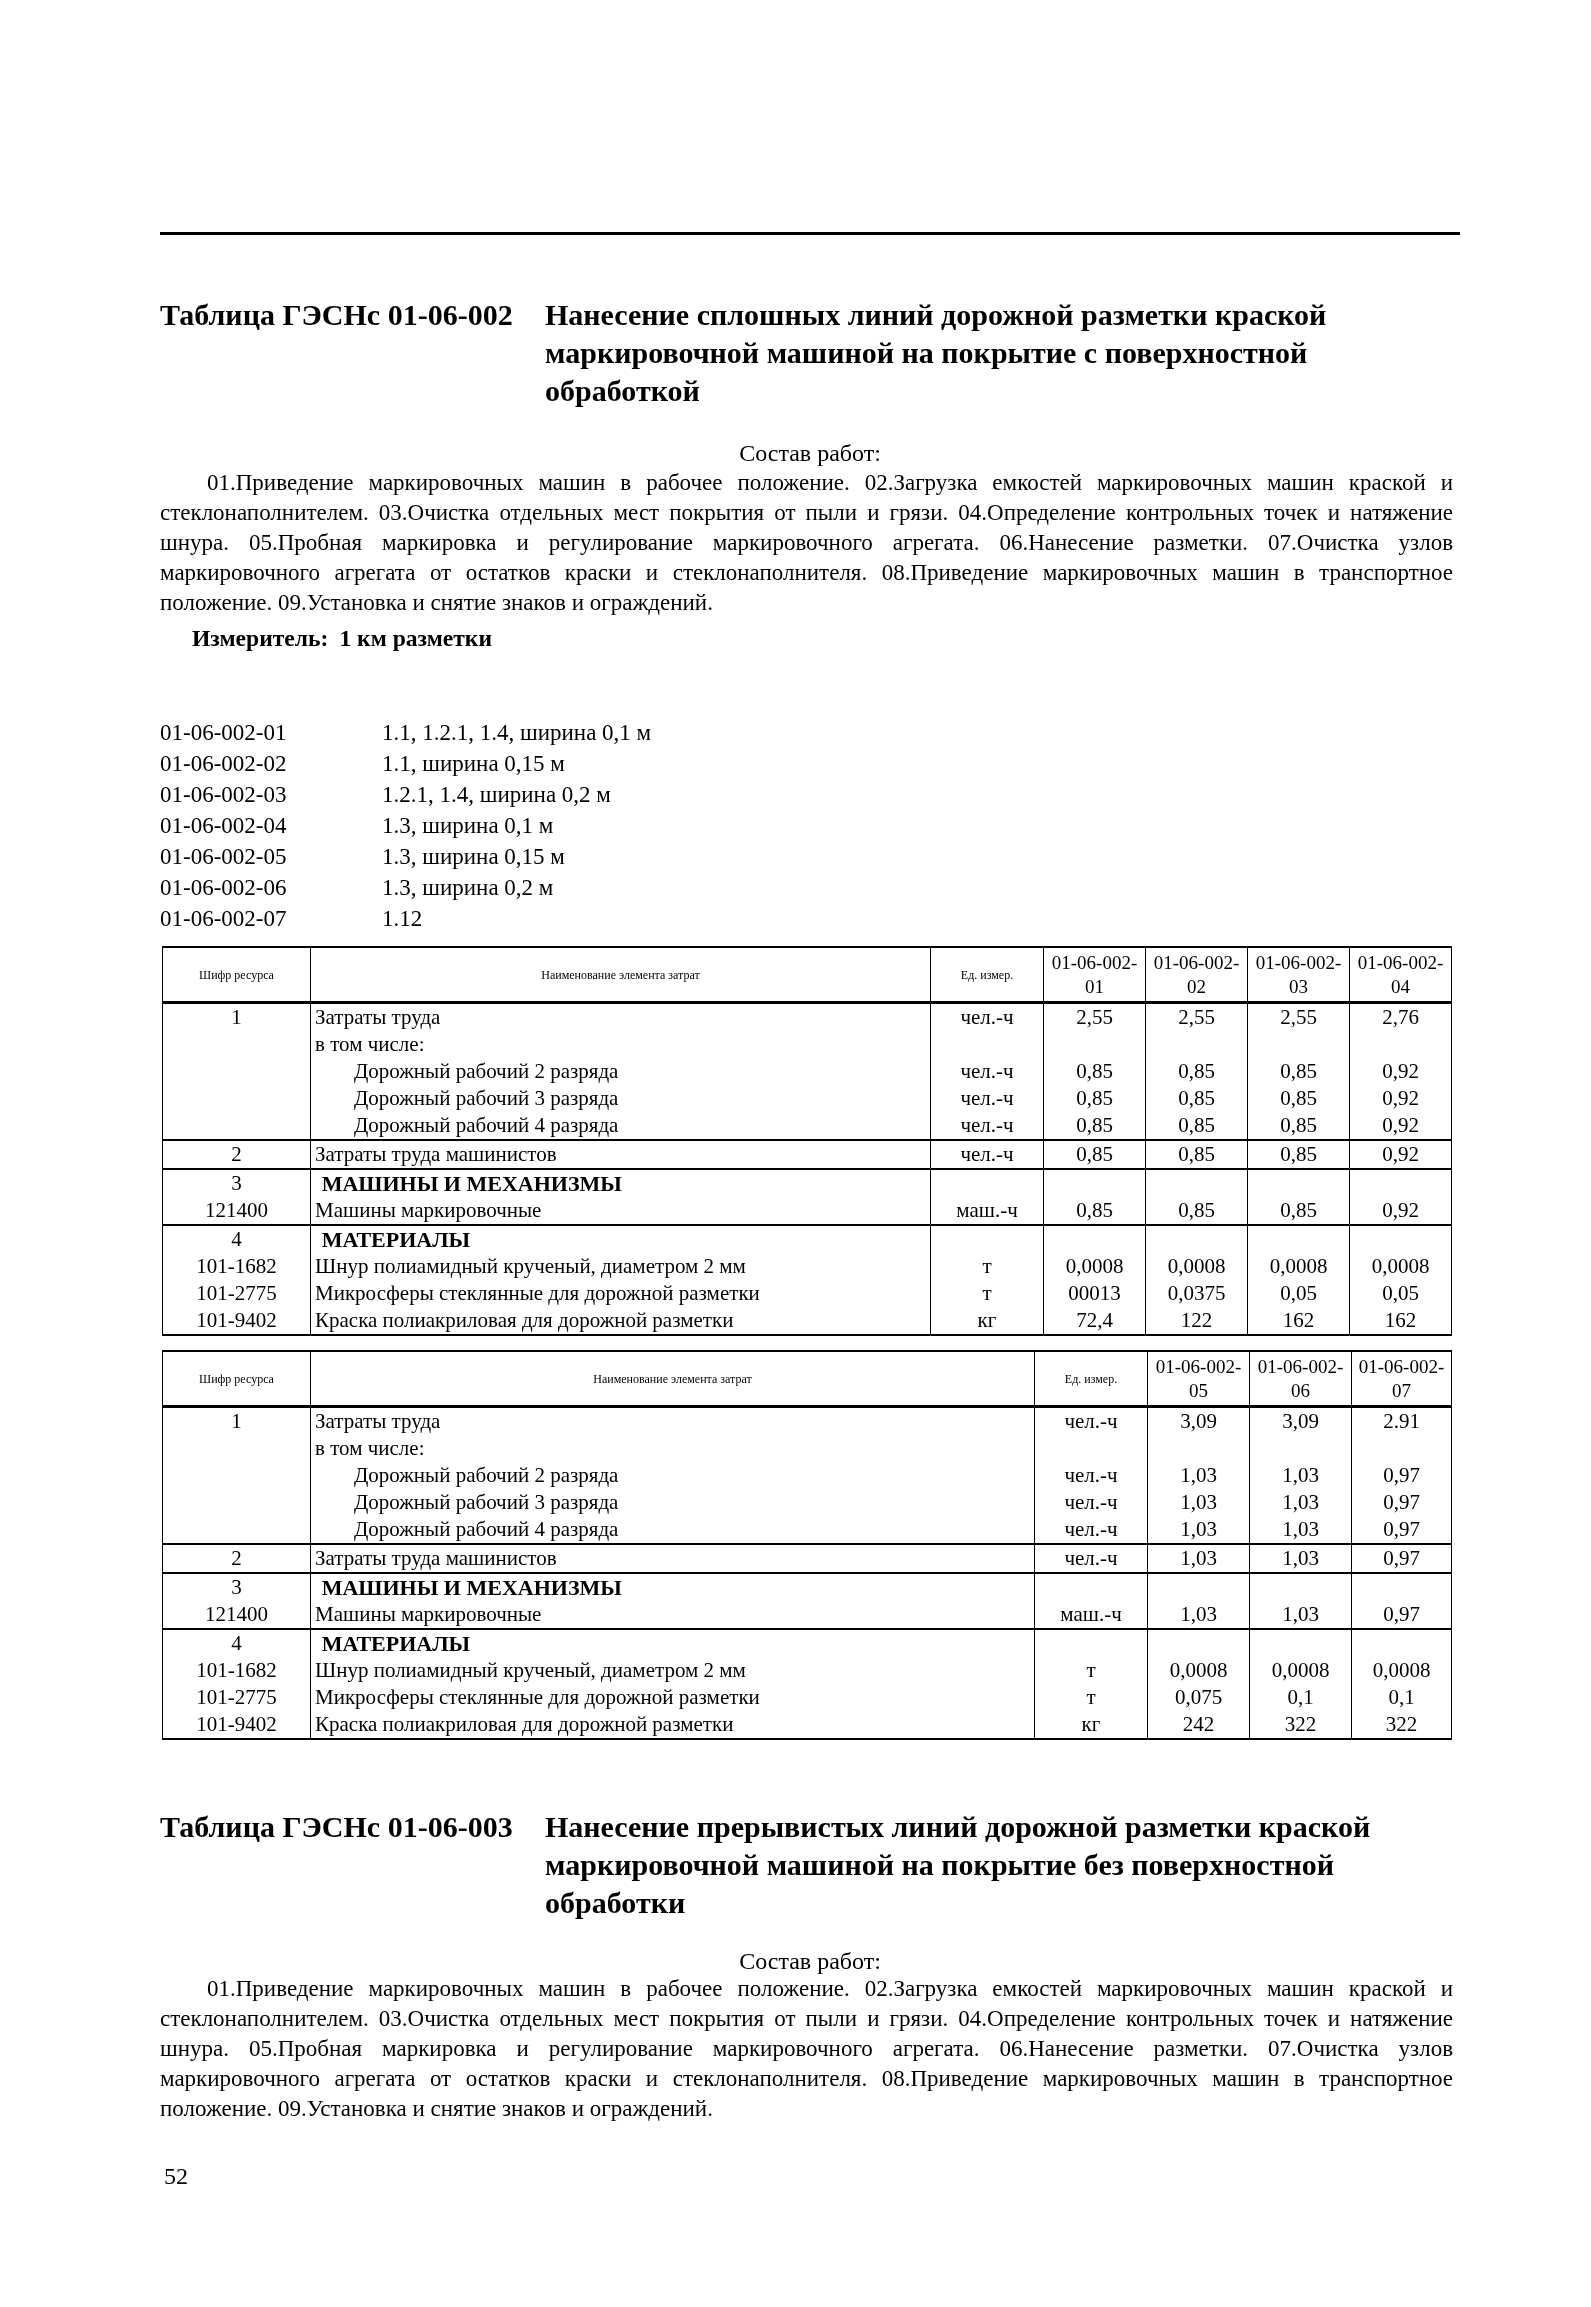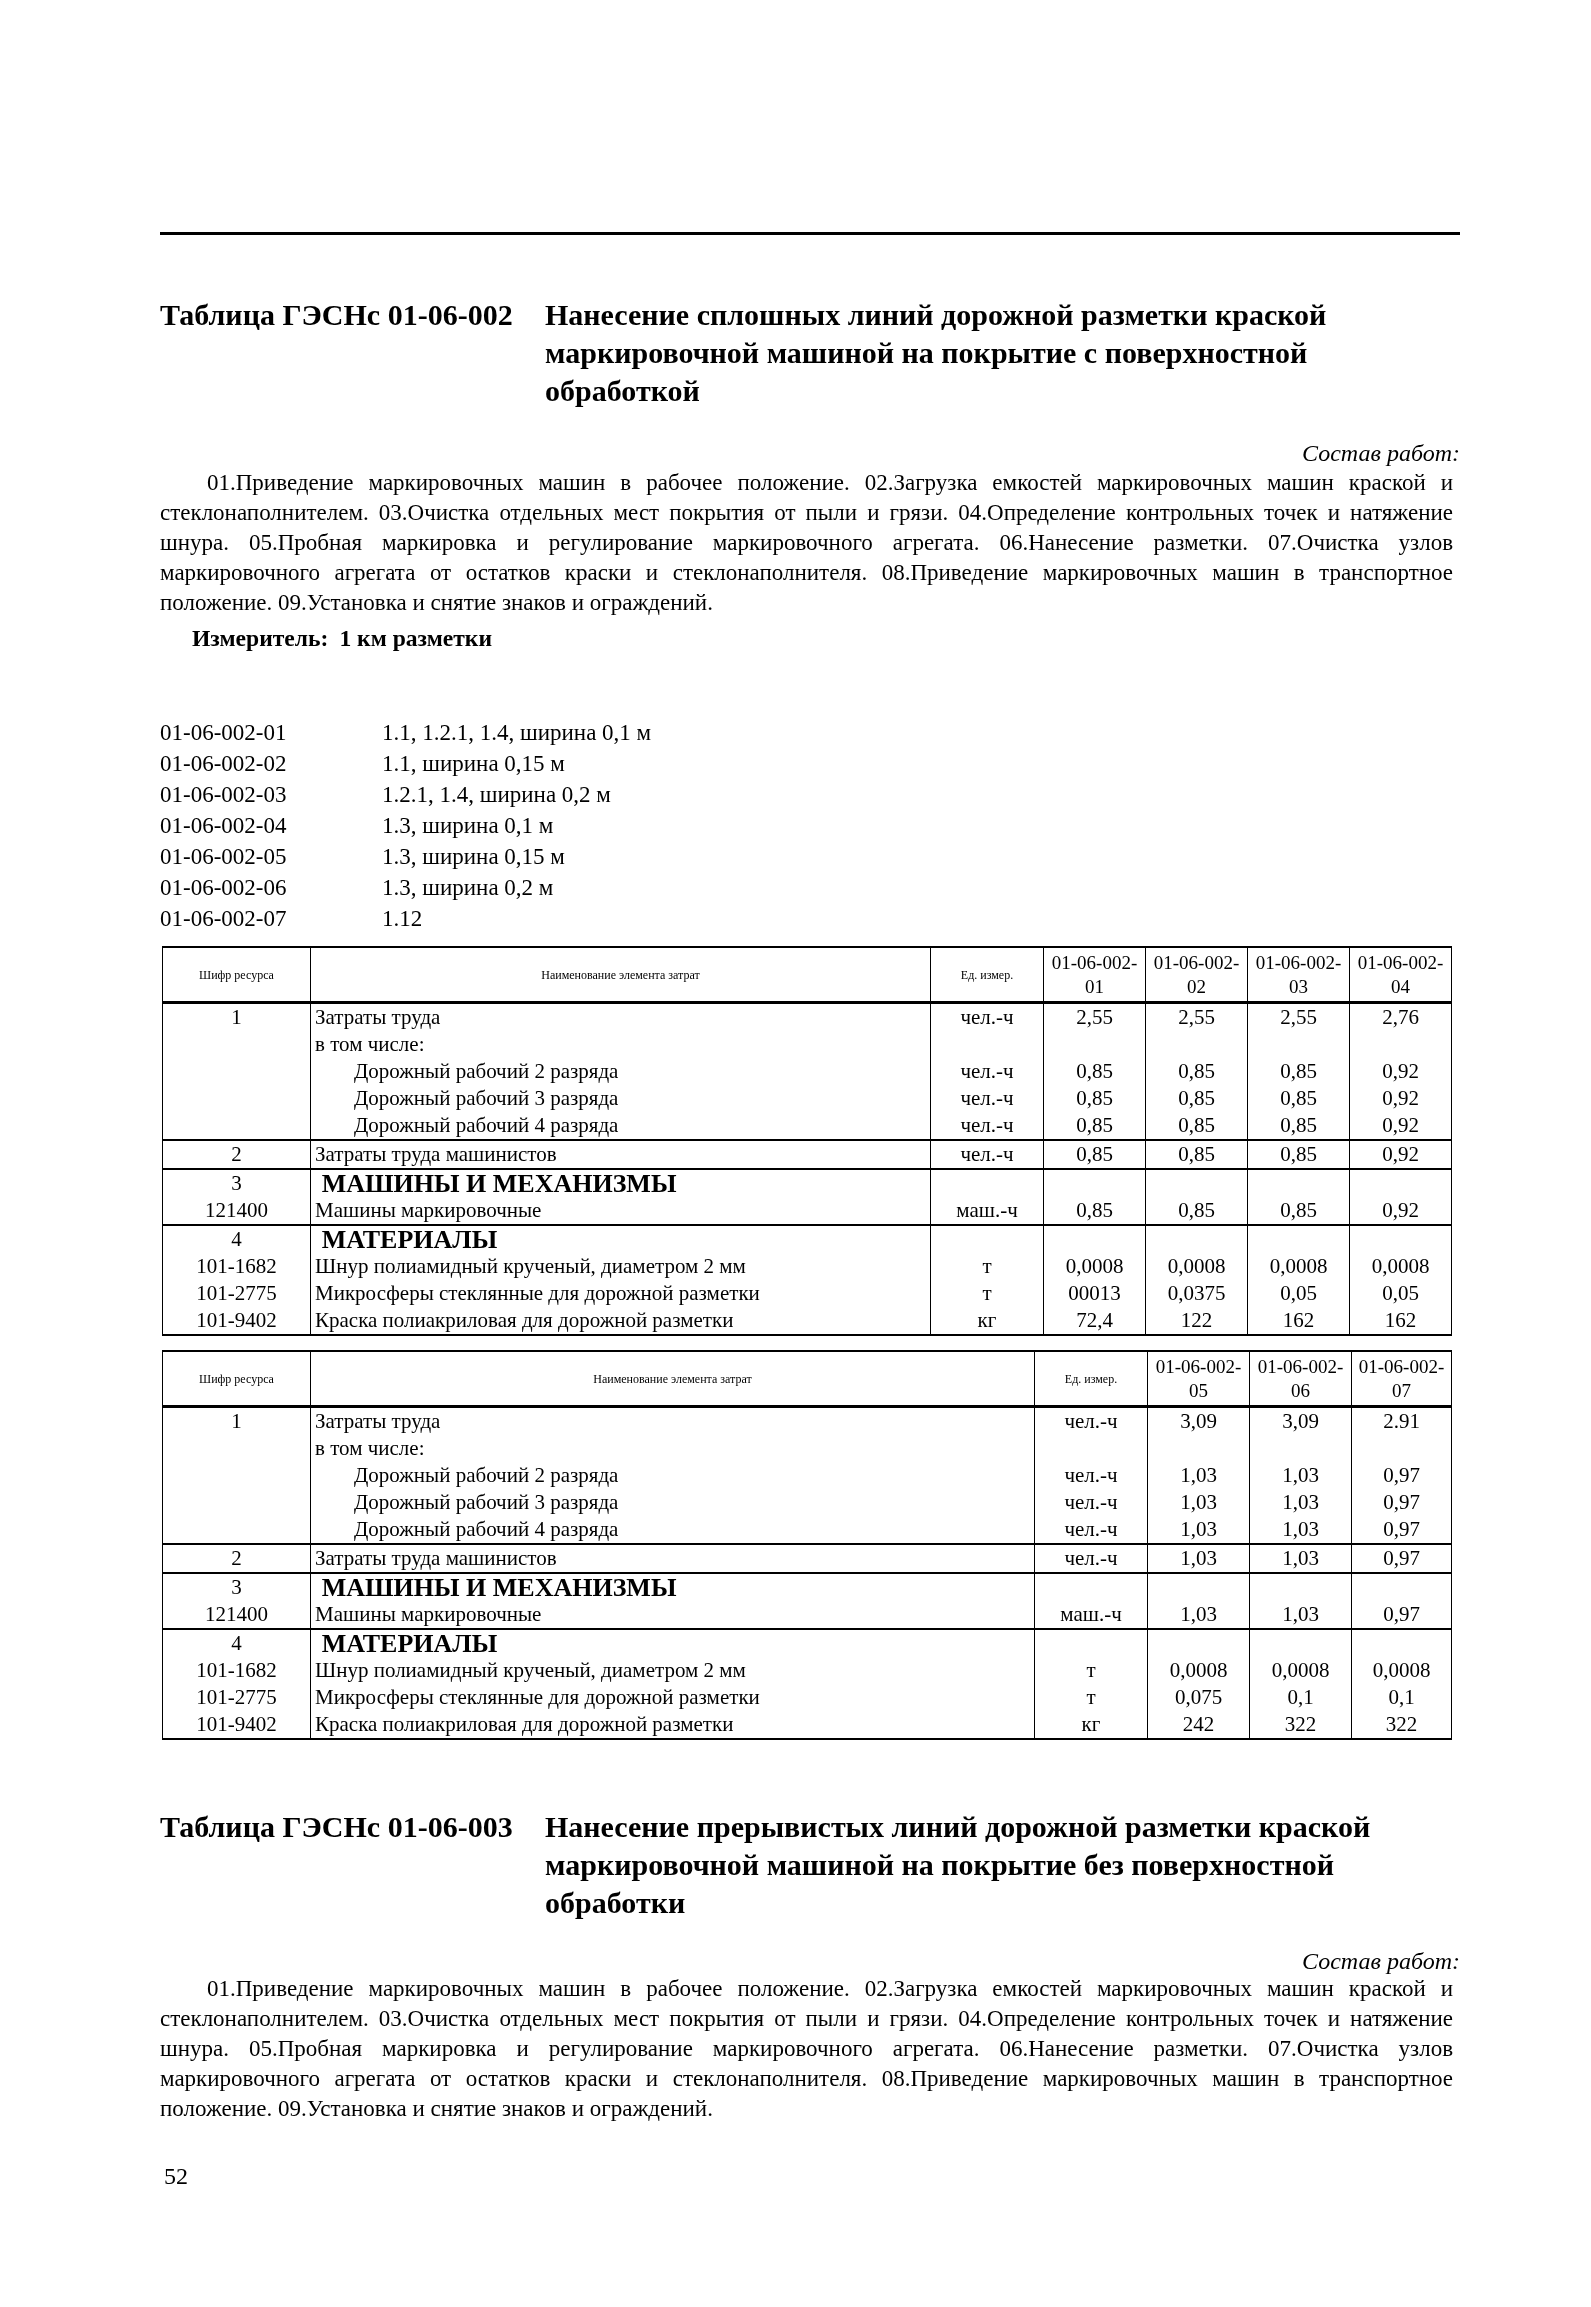--- a/index.html
+++ b/index.html
@@ -16,21 +16,21 @@
   .hdr-rule { position: absolute; left: 160px; top: 232px; width: 1300px; height: 2.7px; background: #000; }
 
   
   .ttl { position: absolute; left: 160px; font-weight: bold; font-size: 30px; line-height: 38px; }
   .ttl .lead { display: inline-block; width: 385px; vertical-align: top; white-space: nowrap; }
   .ttl .rest { display: inline-block; width: 902px; vertical-align: top; }
   #ttl1 { top: 296px; }
   #ttl2 { top: 1808px; }
 
   
-  .sostav-head { position: absolute; left: 160px; width: 1300px; text-align: right; font-style: italic; font-size: 24px; line-height: 30px; }
+  .sostav-head { position: absolute; left: 160px; width: 1300px; text-align: center; font-size: 24px; line-height: 30px; }
   #sh1 { top: 438px; }
   #sh2 { top: 1946px; }
   .sostav { position: absolute; left: 160px; width: 1293px; font-size: 23px; line-height: 30px; text-align: justify; text-indent: 47px; }
   #sb1 { top: 468px; }
   #sb2 { top: 1974px; }
 
   .measure { position: absolute; left: 192px; top: 623px; font-size: 23.6px; font-weight: bold; line-height: 31px; }
   .measure .val { margin-left: 11px; }
   .intro { position: absolute; left: 354px; top: 653px; width: 1099px; font-size: 23px; line-height: 31px; text-align: justify; }
 
@@ -52,21 +52,21 @@
     padding: 0 4px; vertical-align: top; font-weight: normal;
   }
   table.norm th { border-top: 2px solid #000; border-bottom: 3.4px solid #000; text-align: center; vertical-align: middle; font-size: 19px; line-height: 24px; padding: 2.7px 2.7px; }
   table.norm th.small { font-size: 12px; text-align: center; }
   table.norm tr.grp td { border-top: 2.7px solid #000; }
   table.norm tr.last td { border-bottom: 2.7px solid #000; }
   td.code { text-align: center; }
   td.unit { text-align: center; margin-top: 8px; }
   td.num { text-align: center; }
   td.name .sub { padding-left: 39px; }
-  .bold-head { font-weight: bold; font-size: 26px; padding-left: 6.7px; }
+  .bold-head { font-weight: bold; font-size: 22px; padding-left: 6.7px; }
 
   .pagenum { position: absolute; left: 164px; top: 2163px; font-size: 24px; }
 </style>
 </head>
 <body>
 
 <div class="page">
 
   <div class="hdr-rule"></div>
 

